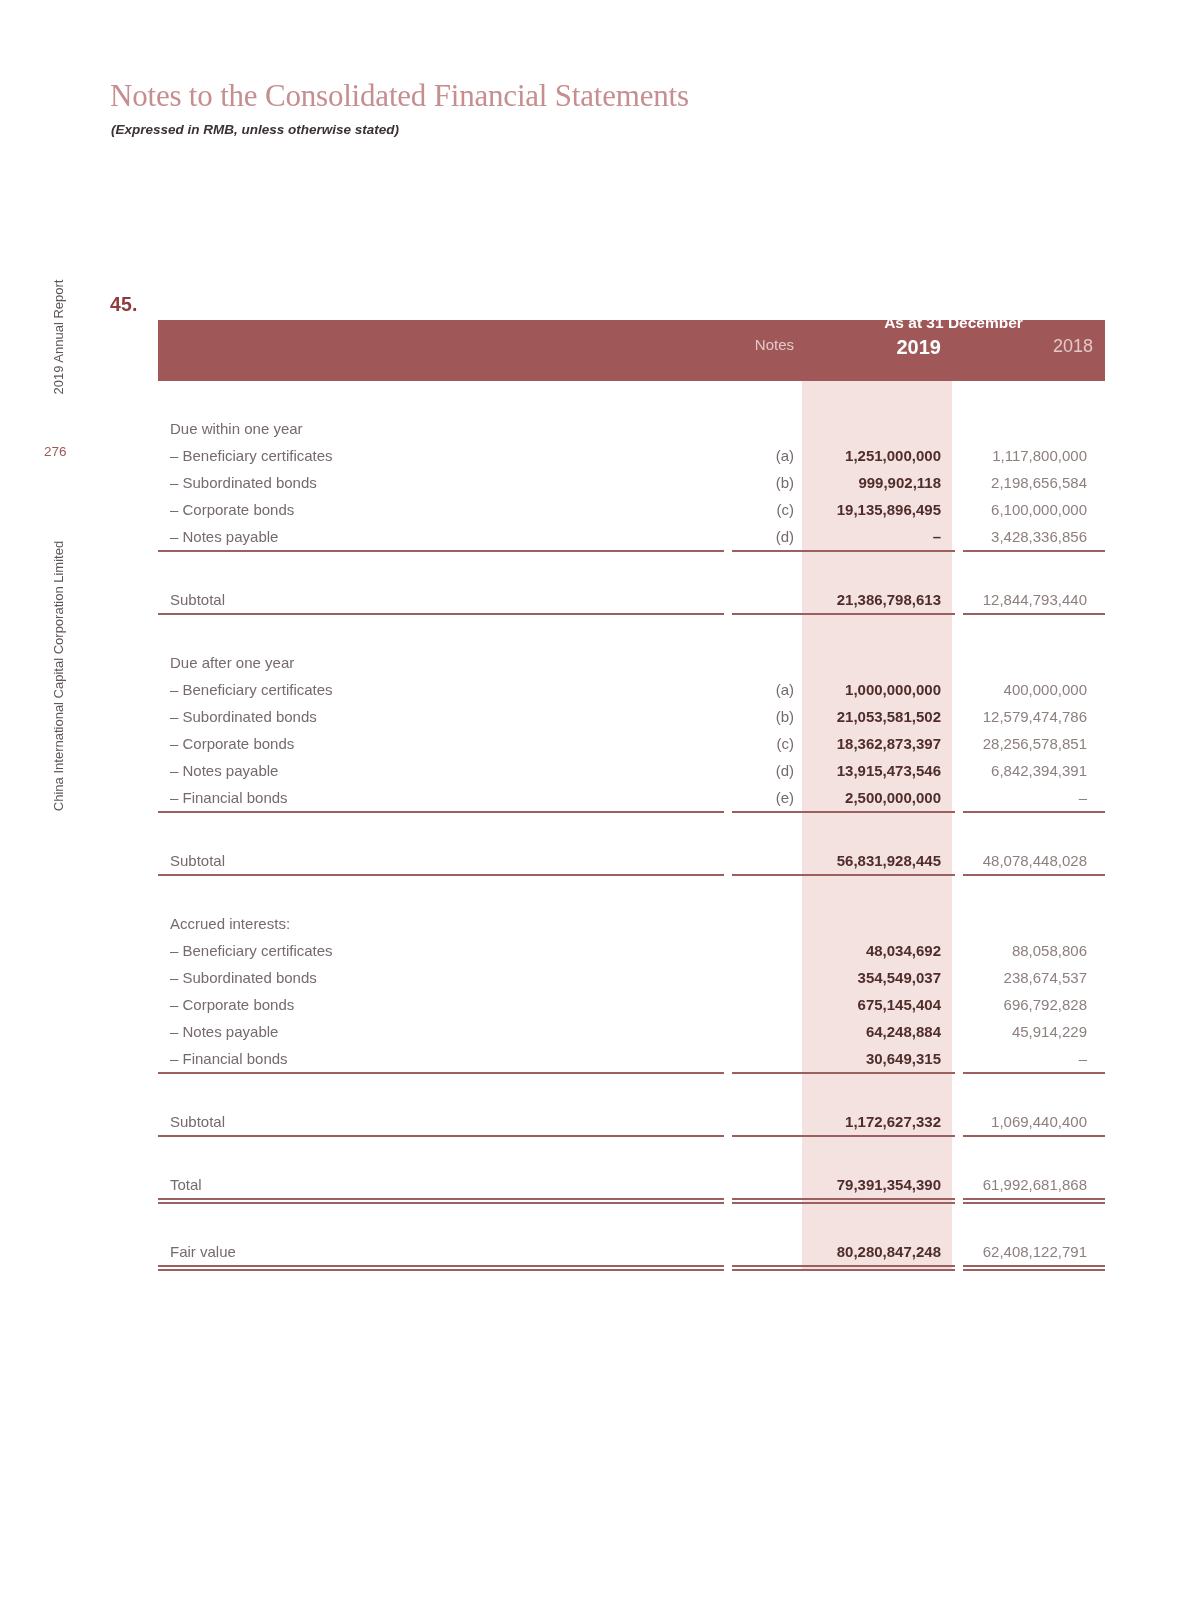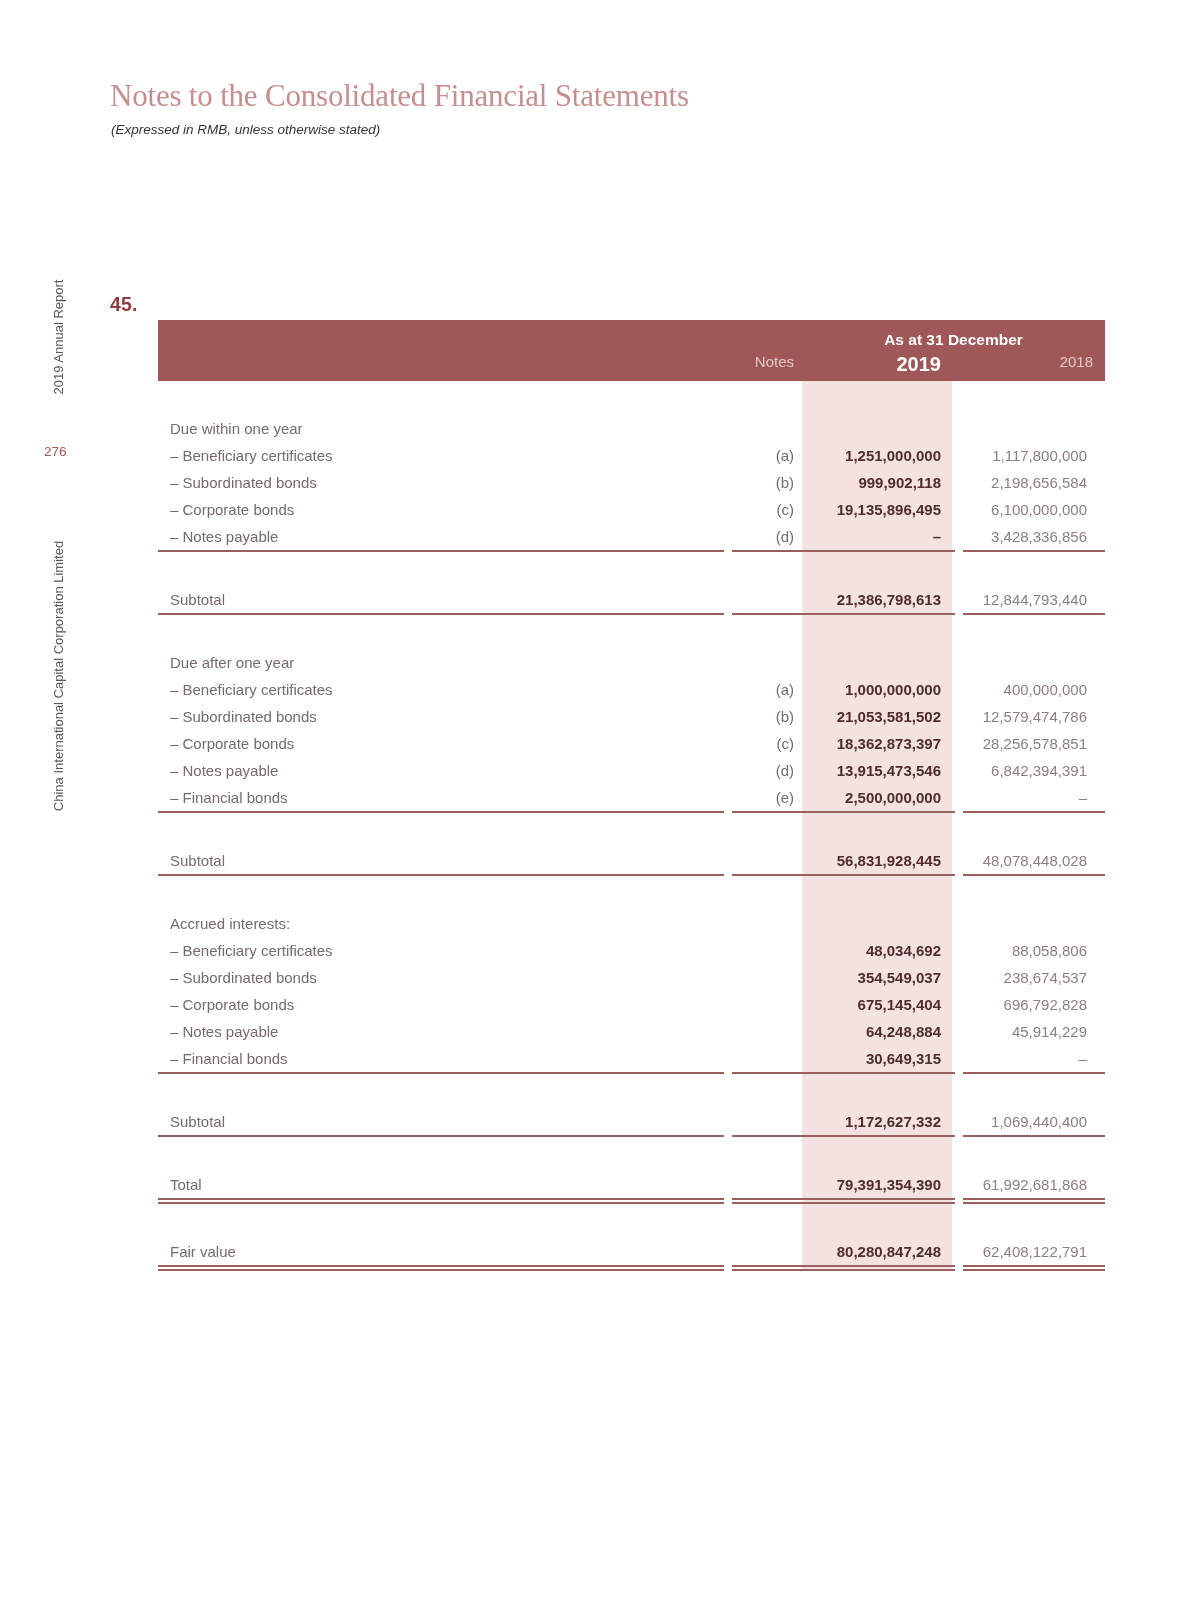--- a/index.html
+++ b/index.html
@@ -11,21 +11,21 @@
 
   
   .page-title {
     position:absolute; left:110px; top:78px;
     font-family:"Liberation Serif", serif;
     font-size:31px; font-weight:400; color:#c68e8f; letter-spacing:-0.2px;
     white-space:nowrap;
   }
   .page-subtitle {
     position:absolute; left:111px; top:122px;
-    font-size:13.5px; font-style:italic; font-weight:400; color:#3a3233;
+    font-size:13.5px; font-style:italic; font-weight:700; color:#3a3233;
     white-space:nowrap;
   }
   .sidebar-vert {
     position:absolute; white-space:nowrap;
     font-size:13px; color:#5d5557;
     transform:translate(-50%,-50%) rotate(-90deg);
   }
   #sidebar-report  { left:58px; top:337px; }
   #sidebar-company { left:58px; top:676px; }
   .page-number {
@@ -38,37 +38,37 @@
     white-space:nowrap;
   }
   .section-number { width:46px;margin-top:16px; }
 
   
   .debt-table { position:absolute; left:158px; top:320px; width:947px; }
 
   .band {
     height:61px; background:#a05757; color:#ffffff;
     display:flex; flex-direction:column; justify-content:flex-end;
-    padding-bottom:5px; box-sizing:border-box;
+    padding-bottom:22px; box-sizing:border-box;
   }
   .band-row { display:flex; }
   .band-date-row { margin-bottom:4px; }
   .band-spacer { flex:1; }
   .band-date { width:303px; text-align:center; font-weight:bold; font-size:15.5px; }
 
   
   .c-label { flex:1; padding-left:12px; box-sizing:border-box; }
   .c-note  { width:80px; text-align:right; }
   .c-gap   { width:8px; }
   .c-2019  { width:150px; text-align:right; padding-right:11px; box-sizing:border-box; }
   .c-2018  { width:153px; text-align:right; padding-right:18px; box-sizing:border-box; }
 
   .band .c-note { color:#e2c9c8; font-size:15px; }
   .band .c-2019 { font-weight:bold; font-size:20px; }
-  .band .c-2018 { color:#e2c9c8; font-size:15px; padding-right:12px; }
+  .band .c-2018 { color:#e2c9c8; font-size:18px; padding-right:12px; }
 
   .t-body { position:relative; }
   .hl-col {
     position:absolute; left:644px; top:0; width:150px; height:100%;
     background:#f4e2e1;
   }
   .t-row {
     position:relative; display:flex; align-items:center;
     height:27px; font-size:15px;
   }

